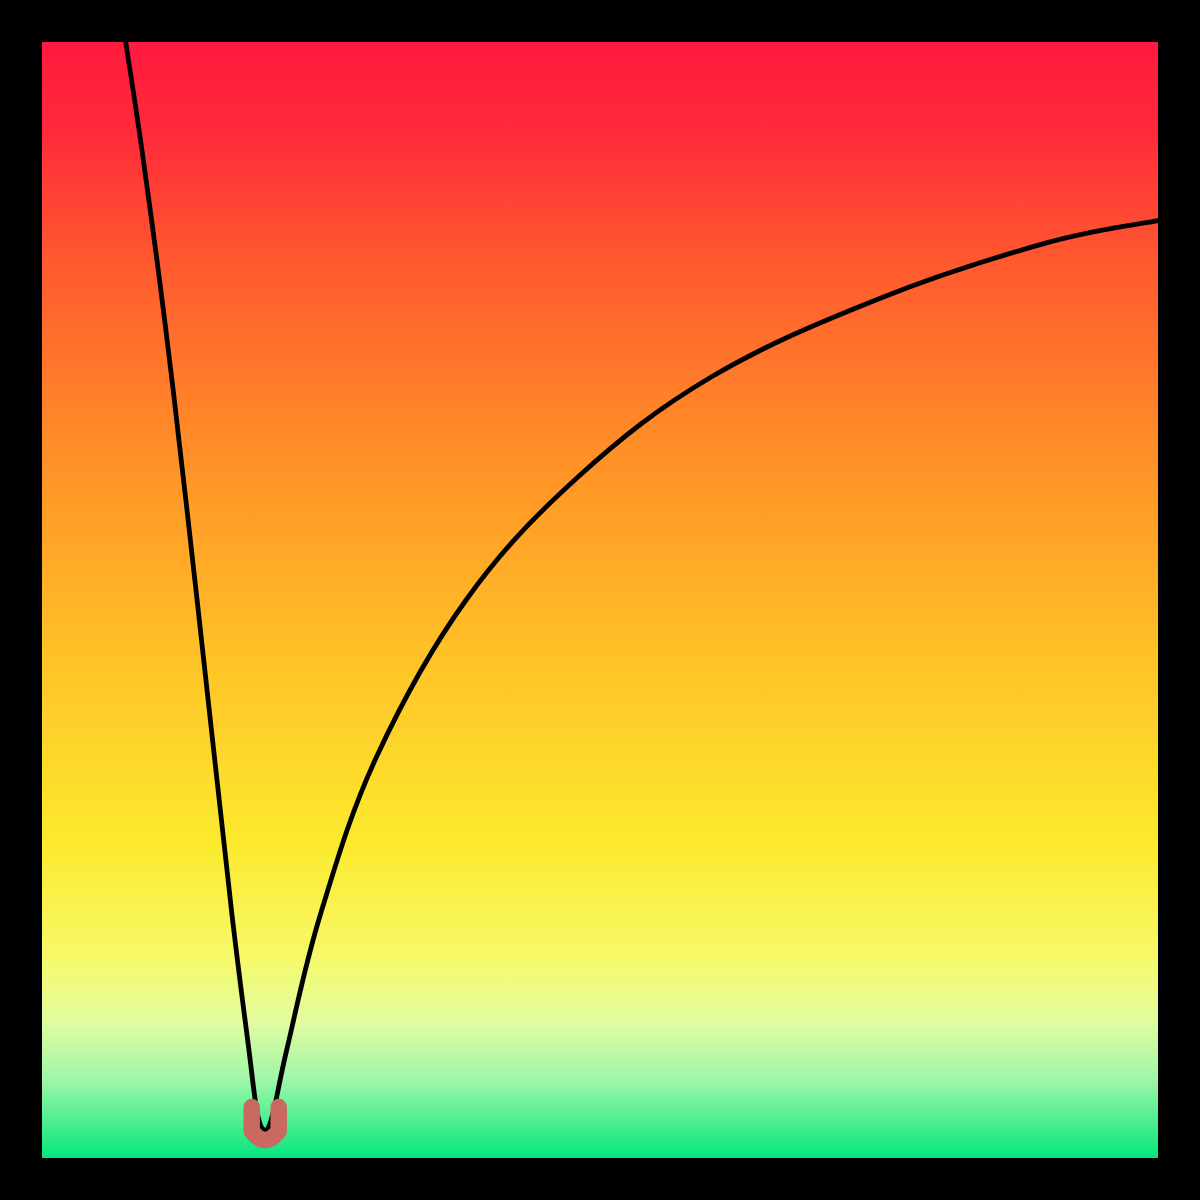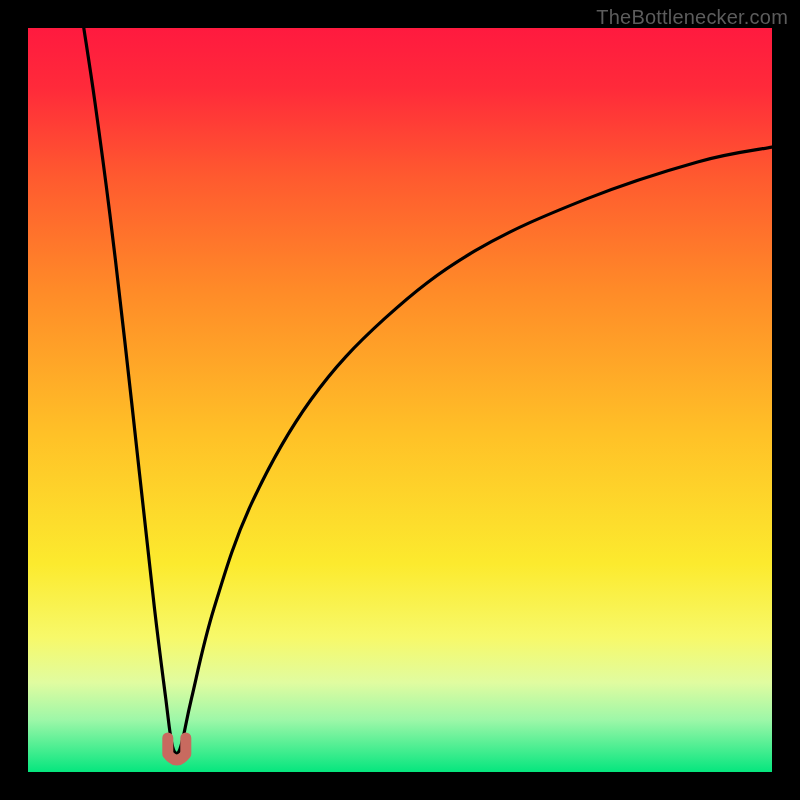--- a/index.html
+++ b/index.html
@@ -32,21 +32,20 @@
     font-size: 20px;
     font-weight: 500;
     color: #5c5c5c;
     letter-spacing: 0.2px;
   }
 </style>
 </head>
 <body>
 
 <div class="frame">
-  <div class="watermark">TheBottlenecker.com</div>
   <div class="plot">
     <svg id="chartsvg" width="744" height="744" viewBox="0 0 744 744">
       <defs>
         <linearGradient id="bg" x1="0" y1="0" x2="0" y2="1">
             <stop offset="0%" stop-color="#ff1a3f"></stop>
             <stop offset="8%" stop-color="#ff2a3a"></stop>
             <stop offset="20%" stop-color="#ff5a2f"></stop>
             <stop offset="35%" stop-color="#ff8a28"></stop>
             <stop offset="55%" stop-color="#ffc227"></stop>
             <stop offset="72%" stop-color="#fcea2e"></stop>

